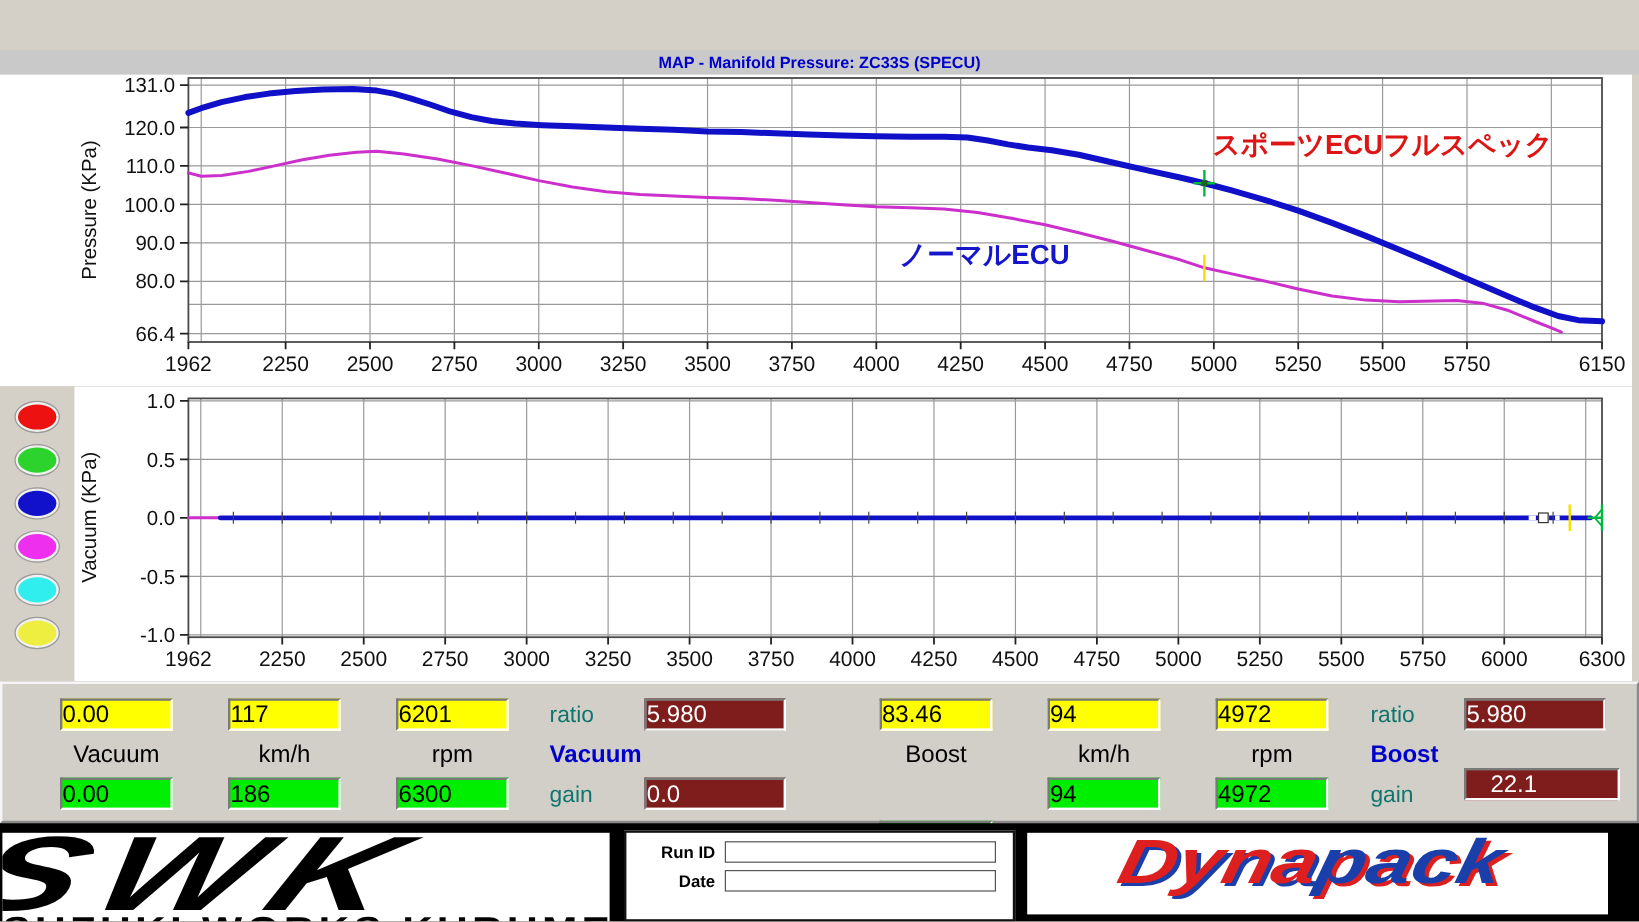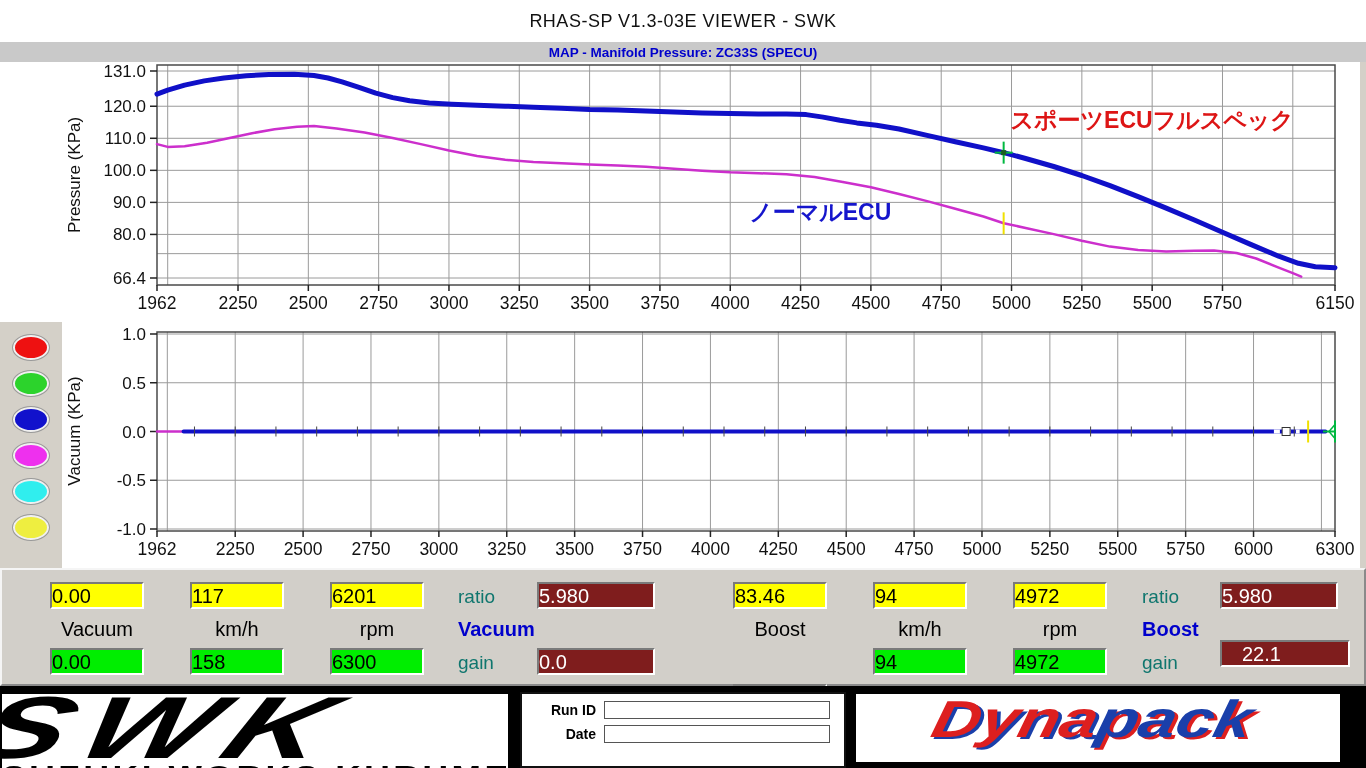--- a/index.html
+++ b/index.html
@@ -58,21 +58,20 @@
                white-space:nowrap; margin-top:2px; }
   #dyna-word .w1 { color:#dd1f1f; text-shadow:3px 2px 0 #1a3faa; }
   #dyna-word .w2 { color:#1a3faa; text-shadow:3px 2px 0 #dd1f1f; }
   #dyna-tag { display:flex; justify-content:space-between; width:420px; margin:-4px auto 0;
               font-size:13px; font-weight:bold; color:#1a3faa; letter-spacing:7px; }
 </style>
 </head>
 <body>
 
 <div id="stage">
-  <div id="titlebar" class="abs">RHAS-SP V1.3-03E VIEWER - SWK</div>
   <div id="subtitlebar" class="abs">MAP - Manifold Pressure: ZC33S (SPECU)</div>
 
   <svg id="chart1" width="1366" height="260" viewBox="0 62 1366 260">
       <rect x="0" y="62" width="1360" height="260" fill="#ffffff"></rect>
       <line x1="167.6886341929322" y1="65" x2="167.6886341929322" y2="285" stroke="#9a9a9a" stroke-width="1"></line>
       <line x1="238.00859598853867" y1="65" x2="238.00859598853867" y2="285" stroke="#9a9a9a" stroke-width="1"></line>
       <line x1="308.3285577841452" y1="65" x2="308.3285577841452" y2="285" stroke="#9a9a9a" stroke-width="1"></line>
       <line x1="378.6485195797517" y1="65" x2="378.6485195797517" y2="285" stroke="#9a9a9a" stroke-width="1"></line>
       <line x1="448.9684813753582" y1="65" x2="448.9684813753582" y2="285" stroke="#9a9a9a" stroke-width="1"></line>
       <line x1="519.2884431709647" y1="65" x2="519.2884431709647" y2="285" stroke="#9a9a9a" stroke-width="1"></line>
@@ -291,21 +290,21 @@
     <div class="vbox yellow" style="left:328px; top:12px; width:94px;">6201</div>
     <div class="ratiolab" style="left:456px; top:16px;">ratio</div>
     <div class="vbox blue" style="left:535px; top:12px; width:118px;">5.980</div>
 
     <div class="midlab" style="left:48px;  width:94px;">Vacuum</div>
     <div class="midlab" style="left:188px; width:94px;">km/h</div>
     <div class="midlab" style="left:328px; width:94px;">rpm</div>
     <div class="sectlab" style="left:456px;">Vacuum</div>
 
     <div class="vbox green" style="left:48px;  top:78px; width:94px;">0.00</div>
-    <div class="vbox green" style="left:188px; top:78px; width:94px;">158</div>
+    <div class="vbox green" style="left:188px; top:78px; width:94px;">186</div>
     <div class="vbox green" style="left:328px; top:78px; width:94px;">6300</div>
     <div class="ratiolab" style="left:456px; top:82px;">gain</div>
     <div class="vbox blue" style="left:535px; top:78px; width:118px;">0.0</div>
 
     <div class="vbox yellow" style="left:731px;  top:12px; width:94px;">83.46</div>
     <div class="vbox yellow" style="left:871px;  top:12px; width:94px;">94</div>
     <div class="vbox yellow" style="left:1011px; top:12px; width:94px;">4972</div>
     <div class="ratiolab" style="left:1140px; top:16px;">ratio</div>
     <div class="vbox blue" style="left:1218px; top:12px; width:118px;">5.980</div>
 

